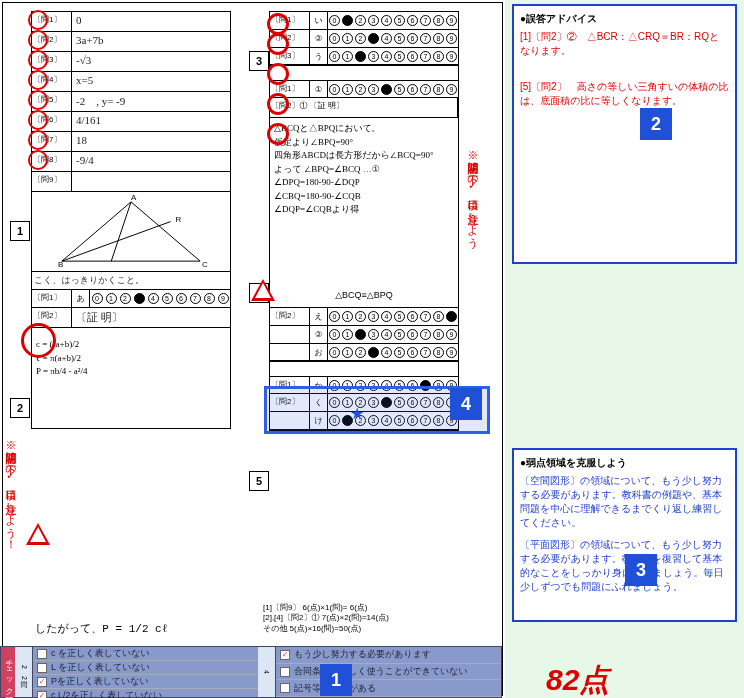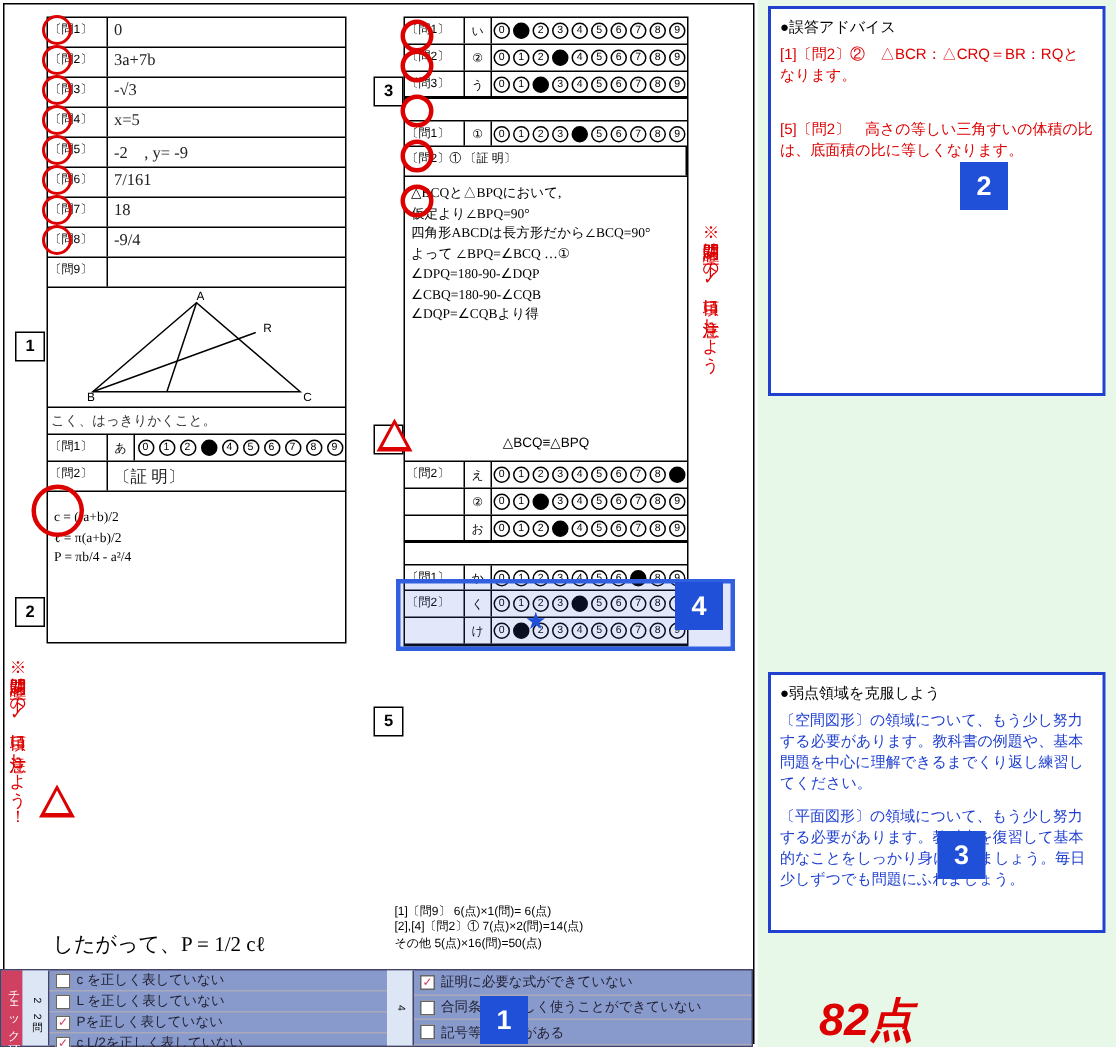--- a/index.html
+++ b/index.html
@@ -31,39 +31,39 @@
 .big-circle{position:absolute;width:35px;height:35px;border:3px solid #d00;border-radius:50%}
 .big-tri{position:absolute;width:0;height:0;border-left:12px solid transparent;border-right:12px solid transparent;border-bottom:22px solid #d00}
 .big-tri::after{content:'';position:absolute;left:-8px;top:4px;border-left:8px solid transparent;border-right:8px solid transparent;border-bottom:15px solid #fff}
 .vtext{writing-mode:vertical-rl;color:#d00;font-size:11px;position:absolute}
 .vtext.v1{left:0px;top:430px}
 .vtext.v2{left:462px;top:140px}
 .scoring{position:absolute;left:260px;top:600px;font-size:8px;line-height:1.3}
 .advice{position:absolute;left:512px;width:225px;background:#fff;border:2px solid #2040d0;padding:6px;font-size:10px;line-height:1.4}
 .advice.top{top:4px;height:260px}
 .advice.bot{top:448px;height:174px}
-.advice-title{color:#000;font-weight:normal}
+.advice-title{color:#000;font-weight:bold}
 .advice-body{color:#d00;margin-top:4px}
 .advice-body2{color:#2040d0;margin-top:4px}
 .score{position:absolute;left:540px;top:660px;font-size:30px;font-style:italic;color:#d00;font-weight:bold;border-bottom:2px solid #d00;padding:0 6px}
 .chk-panel{position:absolute;left:0;top:646px;width:502px;height:52px;background:#8899cc;display:flex;border:1px solid #446}
 .chk-vlabel{width:14px;background:#d04060;color:#fff;writing-mode:vertical-rl;font-size:8px;display:flex;align-items:center;justify-content:center}
 .chk-section{width:18px;background:#dde6f5;font-size:7px;writing-mode:vertical-rl;display:flex;align-items:center;justify-content:center;border-right:1px solid #446}
 .chk-list{flex:1;display:flex;flex-direction:column}
 .chk-item{flex:1;display:flex;align-items:center;padding:0 4px;border-bottom:1px solid #aab;font-size:9px;color:#223}
 .chk-item .ck{width:10px;height:10px;border:1px solid #666;background:#fff;margin-right:4px;display:inline-flex;align-items:center;justify-content:center;font-size:8px;color:#d04060}
 .callout{position:absolute;width:32px;height:32px;background:#2050d8;color:#fff;font-size:18px;font-weight:bold;display:flex;align-items:center;justify-content:center;z-index:10}
 .callout.c1{left:320px;top:664px}
 .callout.c2{left:640px;top:108px}
 .callout.c3{left:625px;top:554px}
 .callout.c4{left:450px;top:388px}
 .hl-box{position:absolute;border:3px solid #3060e0;background:rgba(60,100,220,0.15);z-index:5}
 .hl-box.h4{left:264px;top:386px;width:226px;height:48px}
 .star{position:absolute;color:#2050d8;font-size:16px;left:350px;top:404px;z-index:6}
-.bot-lines{position:absolute;left:32px;top:618px;font-size:14px;font-family:Liberation Serif, serif}
+.bot-lines{position:absolute;left:32px;top:618px;font-size:11px;font-family:Liberation Mono, monospace}
 </style>
 </head>
 <body>
 
 <div class="worksheet">
  <div class="sheet-inner">
   <div class="big-num n1">1</div>
   <div class="big-num n2">2</div>
   <div class="big-num n3">3</div>
   <div class="big-num n4">4</div>
@@ -91,21 +91,21 @@
           <div class="ans-val">x=5</div>
         </div>
    <div class="ans-row">
           <div class="circle-mark"></div>
           <div class="ans-label">〔問5〕</div>
           <div class="ans-val">-2　, y= -9</div>
         </div>
    <div class="ans-row">
           <div class="circle-mark"></div>
           <div class="ans-label">〔問6〕</div>
-          <div class="ans-val">7/161</div>
+          <div class="ans-val">4/161</div>
         </div>
    <div class="ans-row">
           <div class="circle-mark"></div>
           <div class="ans-label">〔問7〕</div>
           <div class="ans-val">18</div>
         </div>
    <div class="ans-row">
           <div class="circle-mark"></div>
           <div class="ans-label">〔問8〕</div>
           <div class="ans-val">-9/4</div>
@@ -382,21 +382,21 @@
       </div>
     <div class="chk-item">
         <span class="ck">✓</span>
         <span>c L/2を正しく表していない</span>
       </div>
   </div>
   <div class="chk-section">4</div>
   <div class="chk-list">
     <div class="chk-item">
         <span class="ck">✓</span>
-        <span>証明に必要な式ができていない</span>
+        <span>もう少し努力する必要があります</span>
       </div>
     <div class="chk-item">
         <span class="ck"></span>
         <span>合同条件を正しく使うことができていない</span>
       </div>
     <div class="chk-item">
         <span class="ck"></span>
         <span>記号等にミスがある</span>
       </div>
   </div>

